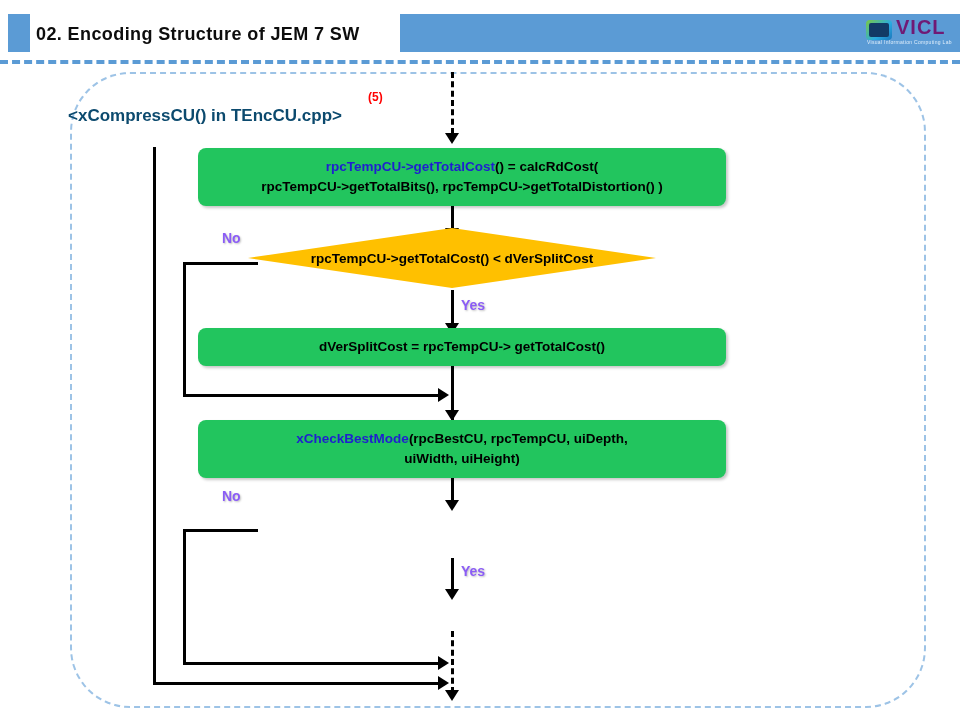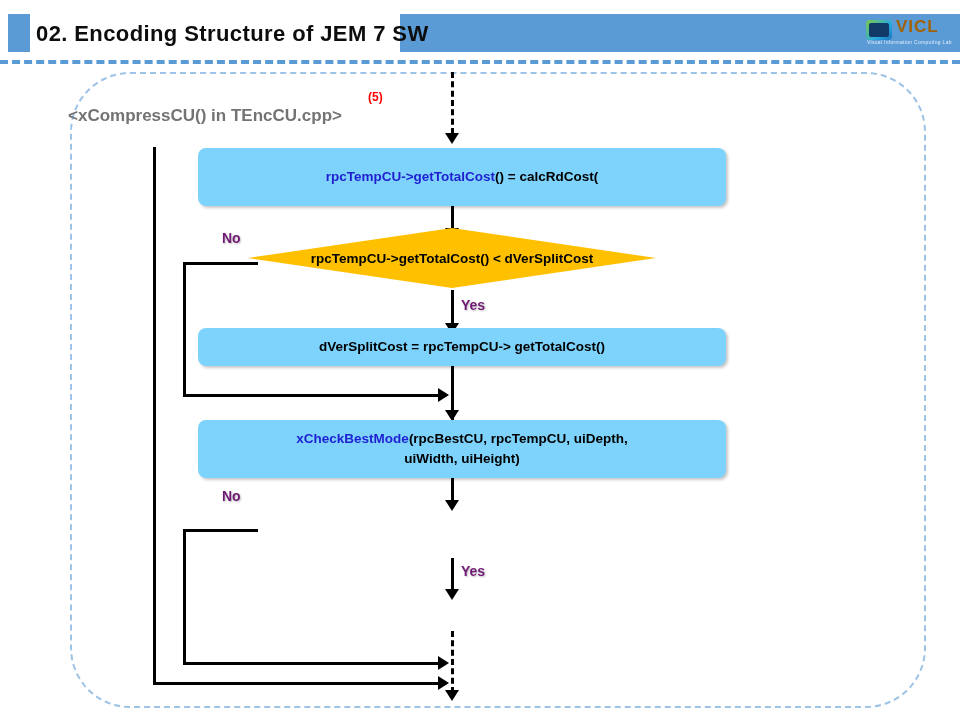--- a/index.html
+++ b/index.html
@@ -9,49 +9,49 @@
     font-family:"Liberation Sans",sans-serif;
     overflow:hidden;
     position:relative;
   }
   #root{position:absolute;left:0;top:0;width:960px;height:720px;}
 
   
   .hdr-accent{position:absolute;left:8px;top:14px;width:22px;height:38px;background:#5b9bd5;}
   .hdr-bar{position:absolute;left:400px;top:14px;width:560px;height:38px;background:#5b9bd5;}
   .hdr-title{position:absolute;left:36px;top:18px;width:370px;height:32px;
-     font-size:22px;font-weight:bold;color:#0d0d0d;letter-spacing:.4px;
+     font-size:18px;font-weight:bold;color:#0d0d0d;letter-spacing:.4px;
      display:flex;align-items:center;white-space:nowrap;}
   .hdr-rule{position:absolute;left:0;top:60px;width:960px;height:0;
      border-top:4px dashed #5b9bd5;}
 
   
   .logo{position:absolute;left:866px;top:18px;width:88px;height:32px;}
   .logo-mark{position:absolute;left:0;top:2px;width:26px;height:20px;
      background:linear-gradient(135deg,#7ac943 0%,#29abe2 60%,#1b75bb 100%);
      border-radius:4px;}
   .logo-mark:after{content:"";position:absolute;left:3px;top:3px;width:20px;height:14px;
      background:#123a66;border-radius:2px;}
-  .logo-text{position:absolute;left:30px;top:-2px;font-size:17px;font-weight:bold;
-     color:#a16207;letter-spacing:1px;line-height:22px;}
+  .logo-text{position:absolute;left:30px;top:-2px;font-size:20px;font-weight:bold;
+     color:#701a75;letter-spacing:1px;line-height:22px;}
   .logo-sub{position:absolute;left:1px;top:21px;font-size:5px;color:#dfeefb;
      letter-spacing:.3px;white-space:nowrap;}
 
   
   .panel{position:absolute;left:70px;top:72px;width:856px;height:636px;
      border:2px dashed #9dc3e6;border-radius:60px;box-sizing:border-box;}
 
   
   .caption{position:absolute;left:68px;top:106px;font-size:17px;font-weight:bold;
-     color:#737373;white-space:nowrap;}
+     color:#0c4a6e;white-space:nowrap;}
   .caption-num{position:absolute;left:368px;top:90px;font-size:12px;font-weight:bold;
      color:#ff0000;}
 
   
-  .box{position:absolute;background:#7dd3fc;border-radius:8px;
+  .box{position:absolute;background:#22c55e;border-radius:8px;
      display:flex;align-items:center;justify-content:center;text-align:center;
      font-size:13.5px;font-weight:bold;color:#000;line-height:1.45;
      box-shadow:2px 2px 3px rgba(0,0,0,.22);box-sizing:border-box;padding:8px 8px;}
   .box .blue{color:#1f1fd0;}
 
   .diamond{position:absolute;}
   .diamond .shape{position:absolute;left:0;top:0;width:100%;height:100%;
      background:#ffc000;
      clip-path:polygon(50% 0,100% 50%,50% 100%,0 50%);}
   .diamond .lbl{position:absolute;left:0;top:0;width:100%;height:100%;
@@ -62,21 +62,21 @@
   .vline{position:absolute;width:0;border-left:3px solid #000;}
   .vdash{position:absolute;width:0;border-left:3px dashed #000;}
   .hline{position:absolute;height:0;border-top:3px solid #000;}
   .arrow-d{position:absolute;width:0;height:0;
      border-left:7px solid transparent;border-right:7px solid transparent;
      border-top:11px solid #000;}
   .arrow-r{position:absolute;width:0;height:0;
      border-top:7px solid transparent;border-bottom:7px solid transparent;
      border-left:11px solid #000;}
 
-  .edge-lbl{position:absolute;font-size:14px;font-weight:bold;color:#701a75;
+  .edge-lbl{position:absolute;font-size:14px;font-weight:bold;color:#8b5cf6;
      text-shadow:1px 1px 2px rgba(0,0,0,.25);white-space:nowrap;}
 </style>
 </head>
 <body>
 
 <div id="root">
 
   <div class="hdr-accent"></div>
   <div class="hdr-bar"></div>
   <div class="hdr-title">02. Encoding Structure of JEM 7 SW</div>
@@ -128,20 +128,21 @@
   <div class="vline" style="left:153px;top:147px;height:536px;"></div>
   <div class="hline" style="left:153px;top:682px;width:288px;"></div>
   <div class="arrow-r" style="left:438px;top:676px;"></div>
 
   <div class="vdash" style="left:451px;top:631px;height:62px;"></div>
   <div class="arrow-d" style="left:445px;top:690px;"></div>
 
   <div class="box" style="left:198px;top:148px;width:528px;height:58px;">
     <div>
       <span class="blue">rpcTempCU-&gt;getTotalCost</span><span>() = calcRdCost(</span><br>
+      <span>rpcTempCU-&gt;getTotalBits(), rpcTempCU-&gt;getTotalDistortion() )</span>
     </div>
   </div>
 
   <div class="diamond" style="left:248px;top:228px;width:408px;height:60px;">
     <div class="shape"></div>
     <div class="lbl">rpcTempCU-&gt;getTotalCost() &lt; dVerSplitCost</div>
   </div>
 
   <div class="box" style="left:198px;top:420px;width:528px;height:58px;">
     <div>

